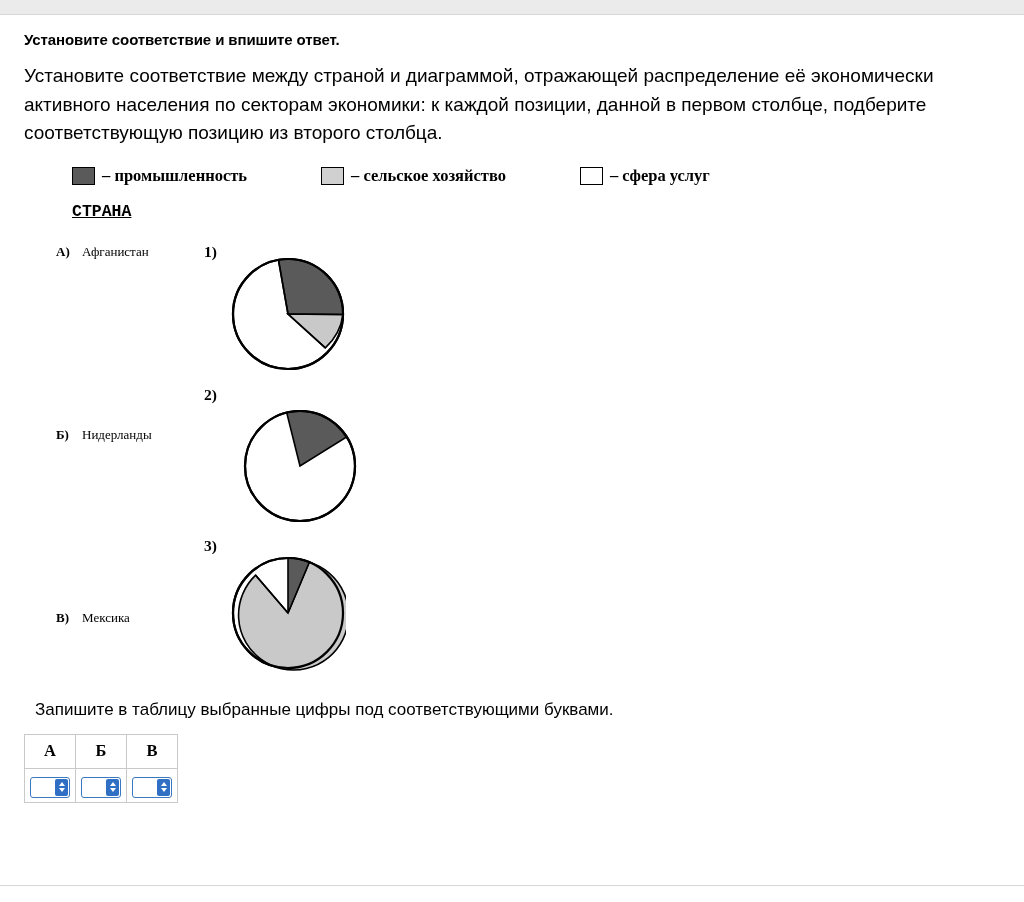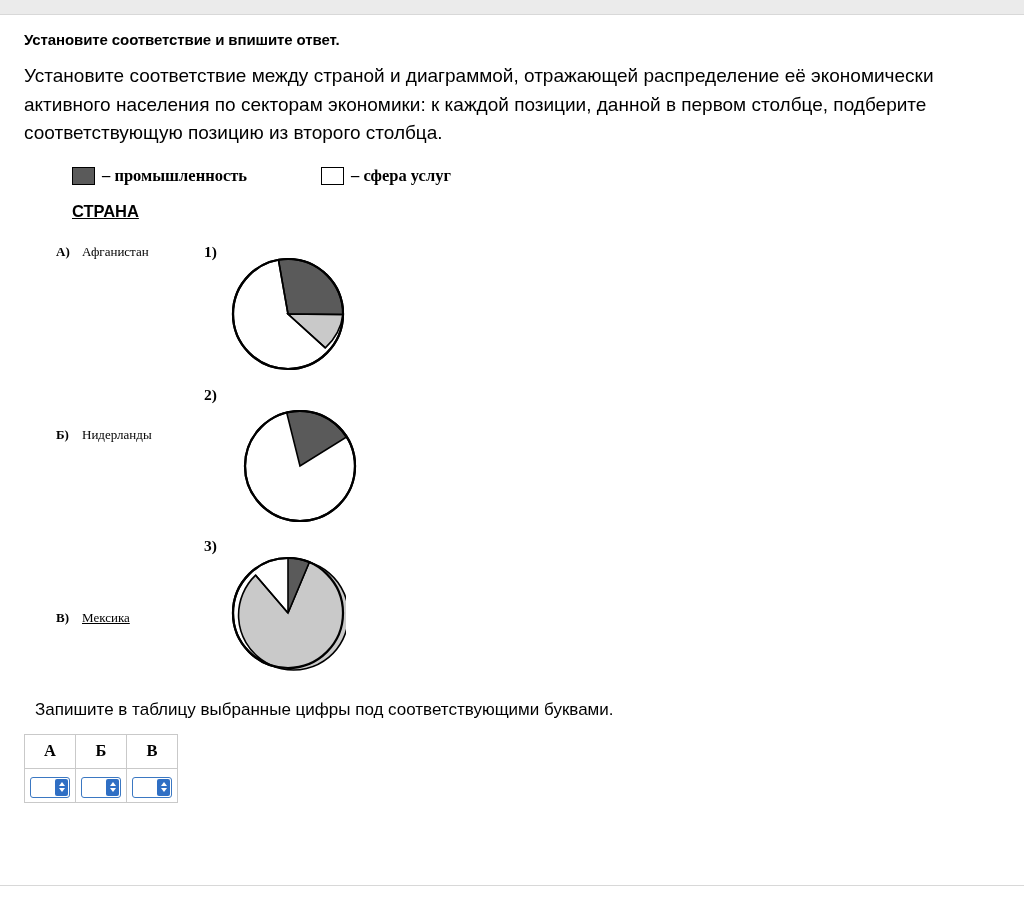--- a/index.html
+++ b/index.html
@@ -66,21 +66,21 @@
   .sw-industry { background: #5a5a5a; }
   .sw-agri { background: #d0d0d0; }
   .sw-services { background: #ffffff; }
   .legend-label { white-space: nowrap; }
 
   
   .col-heads {
     position: relative;
     margin-top: 16px;
     height: 22px;
-    font-family: Liberation Sans, sans-serif;
+    font-family: Liberation Mono, monospace;
     font-weight: bold;
     font-size: 16.5px;
   }
   .col-heads .country-head {
     position: absolute;
     left: 48px;
     text-decoration: underline;
   }
   .col-heads .distrib-head {
     position: absolute;
@@ -188,38 +188,42 @@
   <div class="task-title">Установите соответствие и впишите ответ.</div>
 
   <div class="task-text">Установите соответствие между страной и диаграммой, отражающей распределение её экономически активного населения по секторам экономики: к каждой позиции, данной в первом столбце, подберите соответствующую позицию из второго столбца.</div>
 
   <div class="legend">
     <div class="legend-item">
       <span class="swatch sw-industry"></span>
       <span class="legend-label">– промышленность</span>
     </div>
     <div class="legend-item">
+      <span class="swatch sw-agri"></span>
+      <span class="legend-label">– сельское хозяйство</span>
+    </div>
+    <div class="legend-item">
       <span class="swatch sw-services"></span>
       <span class="legend-label">– сфера услуг</span>
     </div>
   </div>
 
   <div class="col-heads">
     <span class="country-head">СТРАНА</span>
   </div>
 
   <div class="body-area">
 
     <div class="country-row" style="left:24px; top:14px;">
       <span class="letter">А)</span><span>Афганистан</span>
     </div>
     <div class="country-row" style="left:24px; top:197px;font-family:Liberation Serif, serif;">
       <span class="letter">Б)</span><span>Нидерланды</span>
     </div>
-    <div class="country-row" style="left:24px; top:380px;text-decoration:underline;">
+    <div class="country-row" style="left:24px; top:380px;">
       <span class="letter">В)</span><span>Мексика</span>
     </div>
 
     <div class="opt-num" style="left:180px; top:13px;">1)</div>
     <div class="pie-wrap" style="left:206px; top:26px;">
       <svg width="116" height="116" viewBox="0 0 116 116">
         <circle cx="58" cy="58" r="55" fill="#ffffff" stroke="#000000" stroke-width="2.2"></circle>
 
         <path d="M58 58 L58 3 A55 55 0 0 1 112.05 68.2 Z" fill="#5a5a5a" stroke="#000000" stroke-width="1.6" transform="rotate(-10 58 58)"></path>
 

